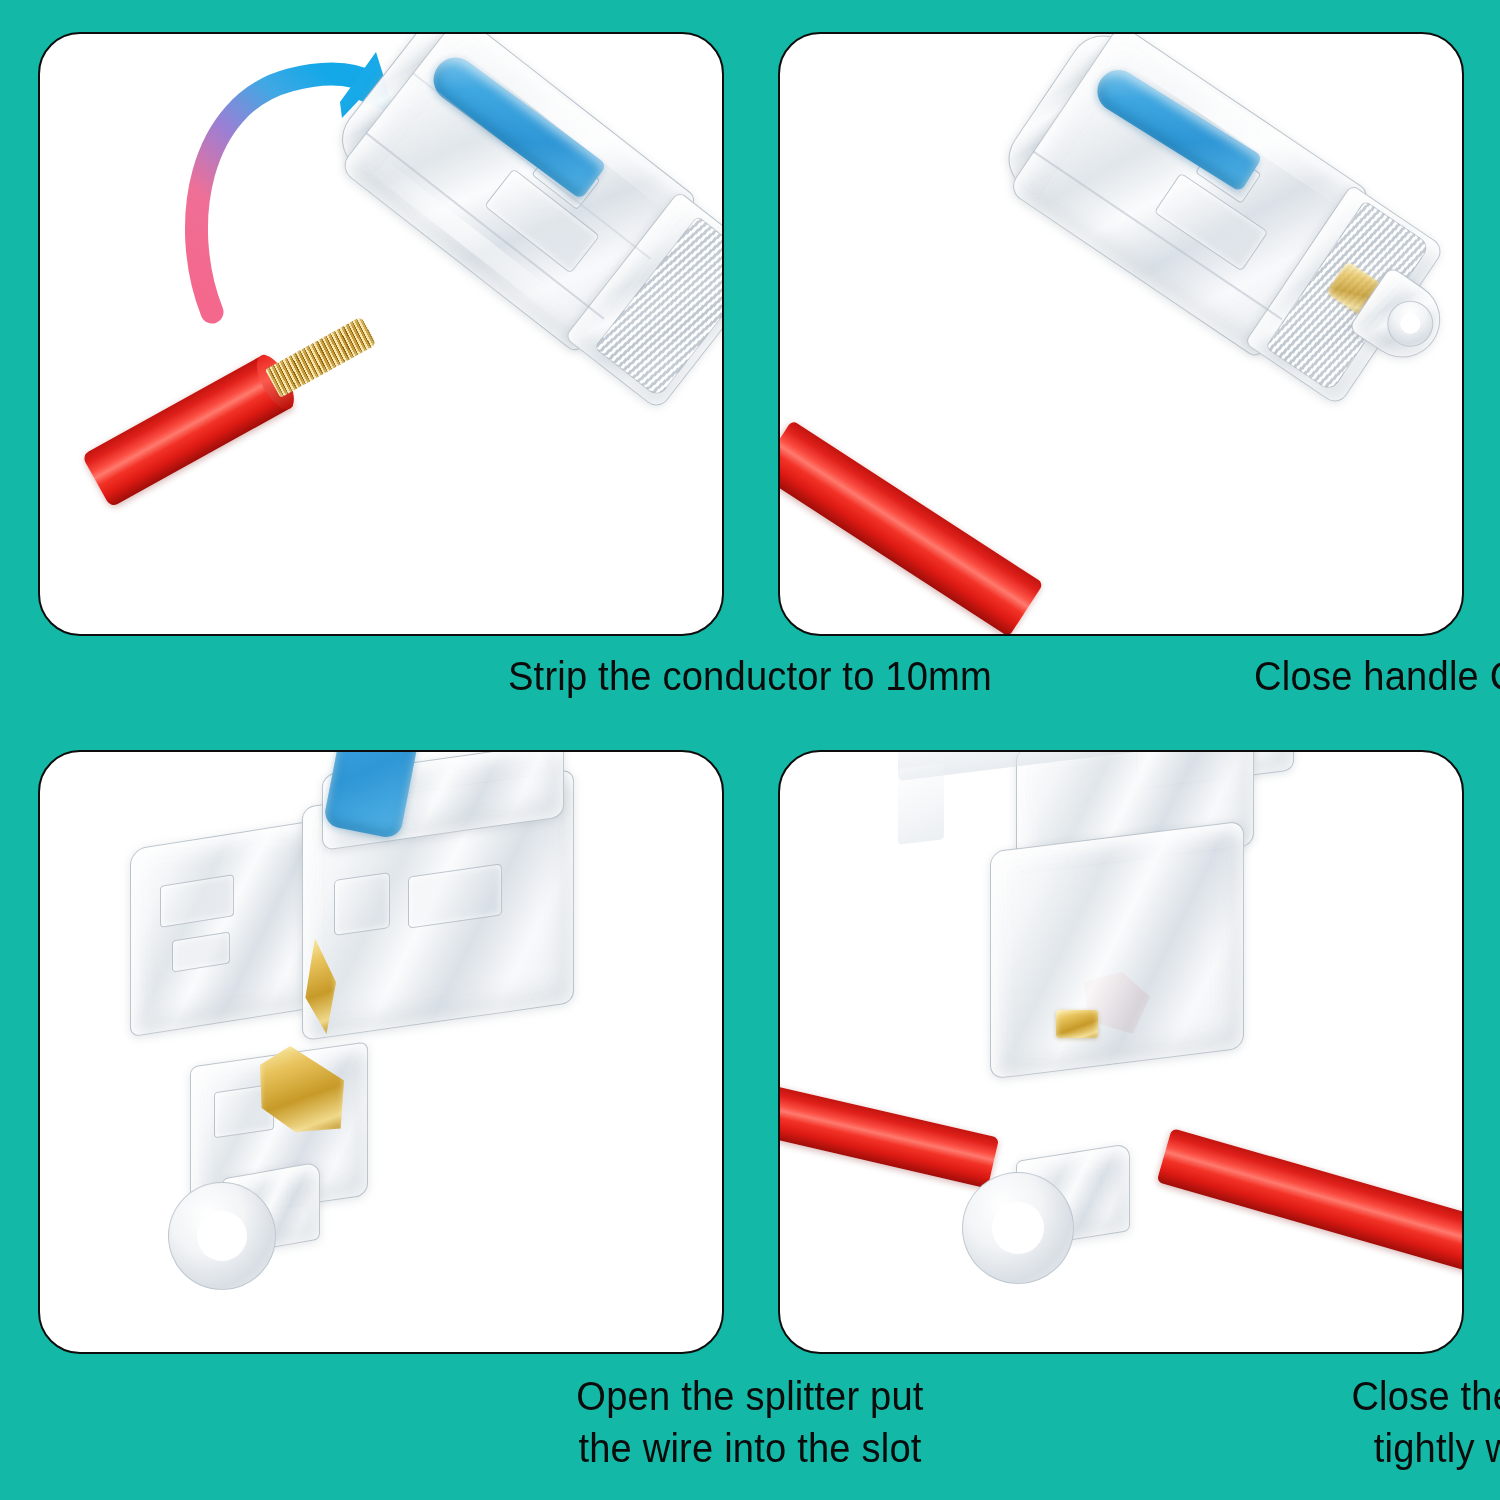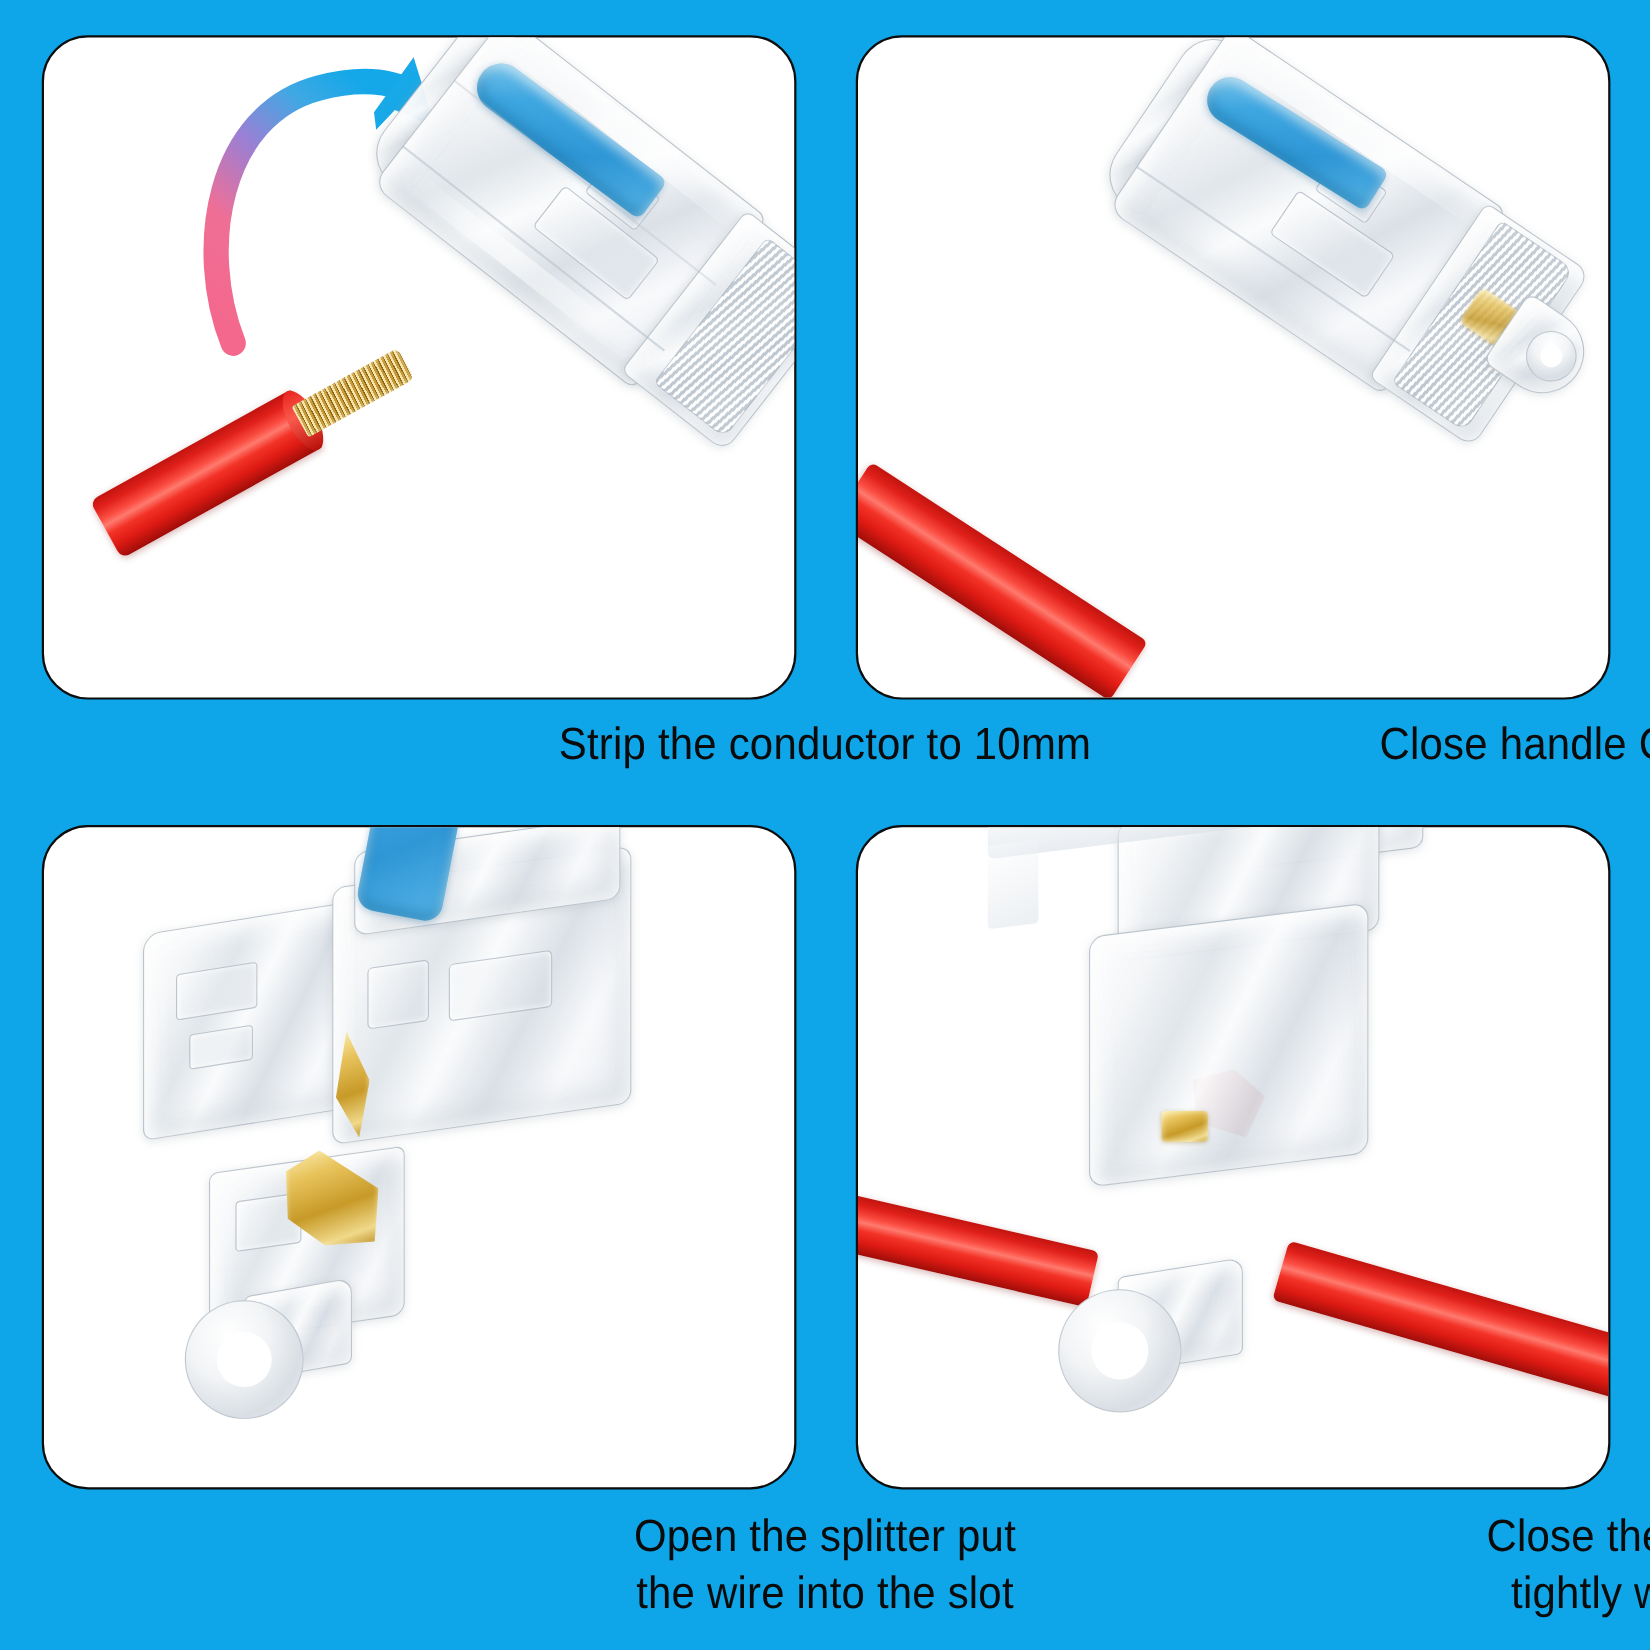--- a/index.html
+++ b/index.html
@@ -13,21 +13,21 @@
     font-family: "Liberation Sans", sans-serif;
     overflow: hidden;
     position: relative;
   }
 
   .sheet {
     position: absolute;
     left: 0; top: 0;
     width: 1500px;
     height: 1500px;
-    background: #0ea5e9;
+    background: #14b8a6;
   }
 
   
   .step {
     position: absolute;
   }
   .panel {
     position: absolute;
     left: 0; top: 0;
     width: 100%;

